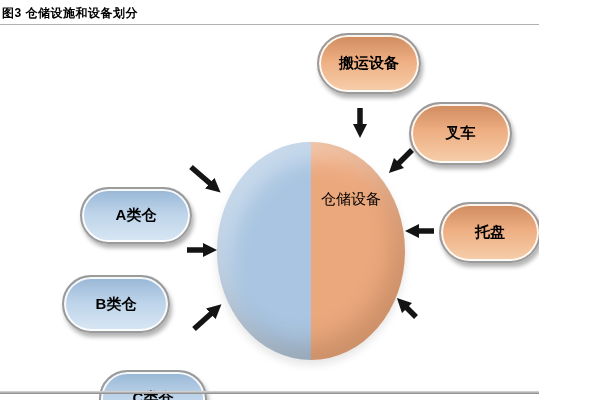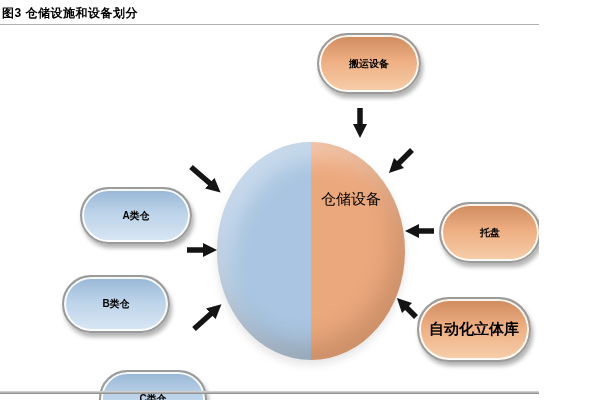--- a/index.html
+++ b/index.html
@@ -64,21 +64,21 @@
     border-radius: 32px;
     border: 2px solid var(--border-gray);
     box-shadow:
       2px 4px 4px rgba(0,0,0,0.30),
       inset 0 0 0 2px rgba(255,255,255,0.90);
     display: flex;
     align-items: center;
     justify-content: center;
     box-sizing: border-box;
     font-weight: bold;
-    font-size: 10px;
+    font-size: 15px;
     white-space: nowrap;
   }
   .node.blue {
     background: linear-gradient(180deg, var(--node-blue-top) 0%, #bcd3e9 45%, var(--node-blue-bottom) 100%);
     margin-top: 48px;
   }
   .node.orange {
     background: linear-gradient(180deg, var(--node-orange-top) 0%, #eeae82 45%, var(--node-orange-bottom) 100%);
   }
   .node.small-text { font-size: 15px; }
@@ -114,25 +114,25 @@
   <div class="node blue" style="left:62px;  top:227px; width:108px; height:58px">
     <span>B类仓</span>
   </div>
   <div class="node blue" style="left:99px;  top:322px; width:108px; height:57px">
     <span>C类仓</span>
   </div>
 
   <div class="node orange" style="left:317px; top:33px;  width:104px; height:61px">
     <span>搬运设备</span>
   </div>
+  <div class="node orange" style="left:409px; top:102px; width:103px; height:63px">
+    <span>叉车</span>
+  </div>
   <div class="node orange" style="left:439px; top:202px; width:102px; height:61px">
     <span>托盘</span>
-  </div>
-  <div class="node orange small-text" style="left:417px; top:297px; width:114px; height:65px">
-    <span>自动化立体库</span>
   </div>
 
   <svg class="arrows" width="600" height="400" viewBox="0 0 600 400">
     <defs>
       <marker id="ah" viewBox="0 0 10 10" refX="3" refY="5" markerWidth="2.6" markerHeight="2.6" orient="auto" markerUnits="strokeWidth">
         <path class="arrowhead" d="M0,0 L10,5 L0,10 Z"></path>
       </marker>
     </defs>
     <line class="arrow" x1="191" y1="167" x2="213" y2="186" marker-end="url(#ah)"></line>
     <line class="arrow" x1="187" y1="250" x2="207" y2="250" marker-end="url(#ah)"></line>

